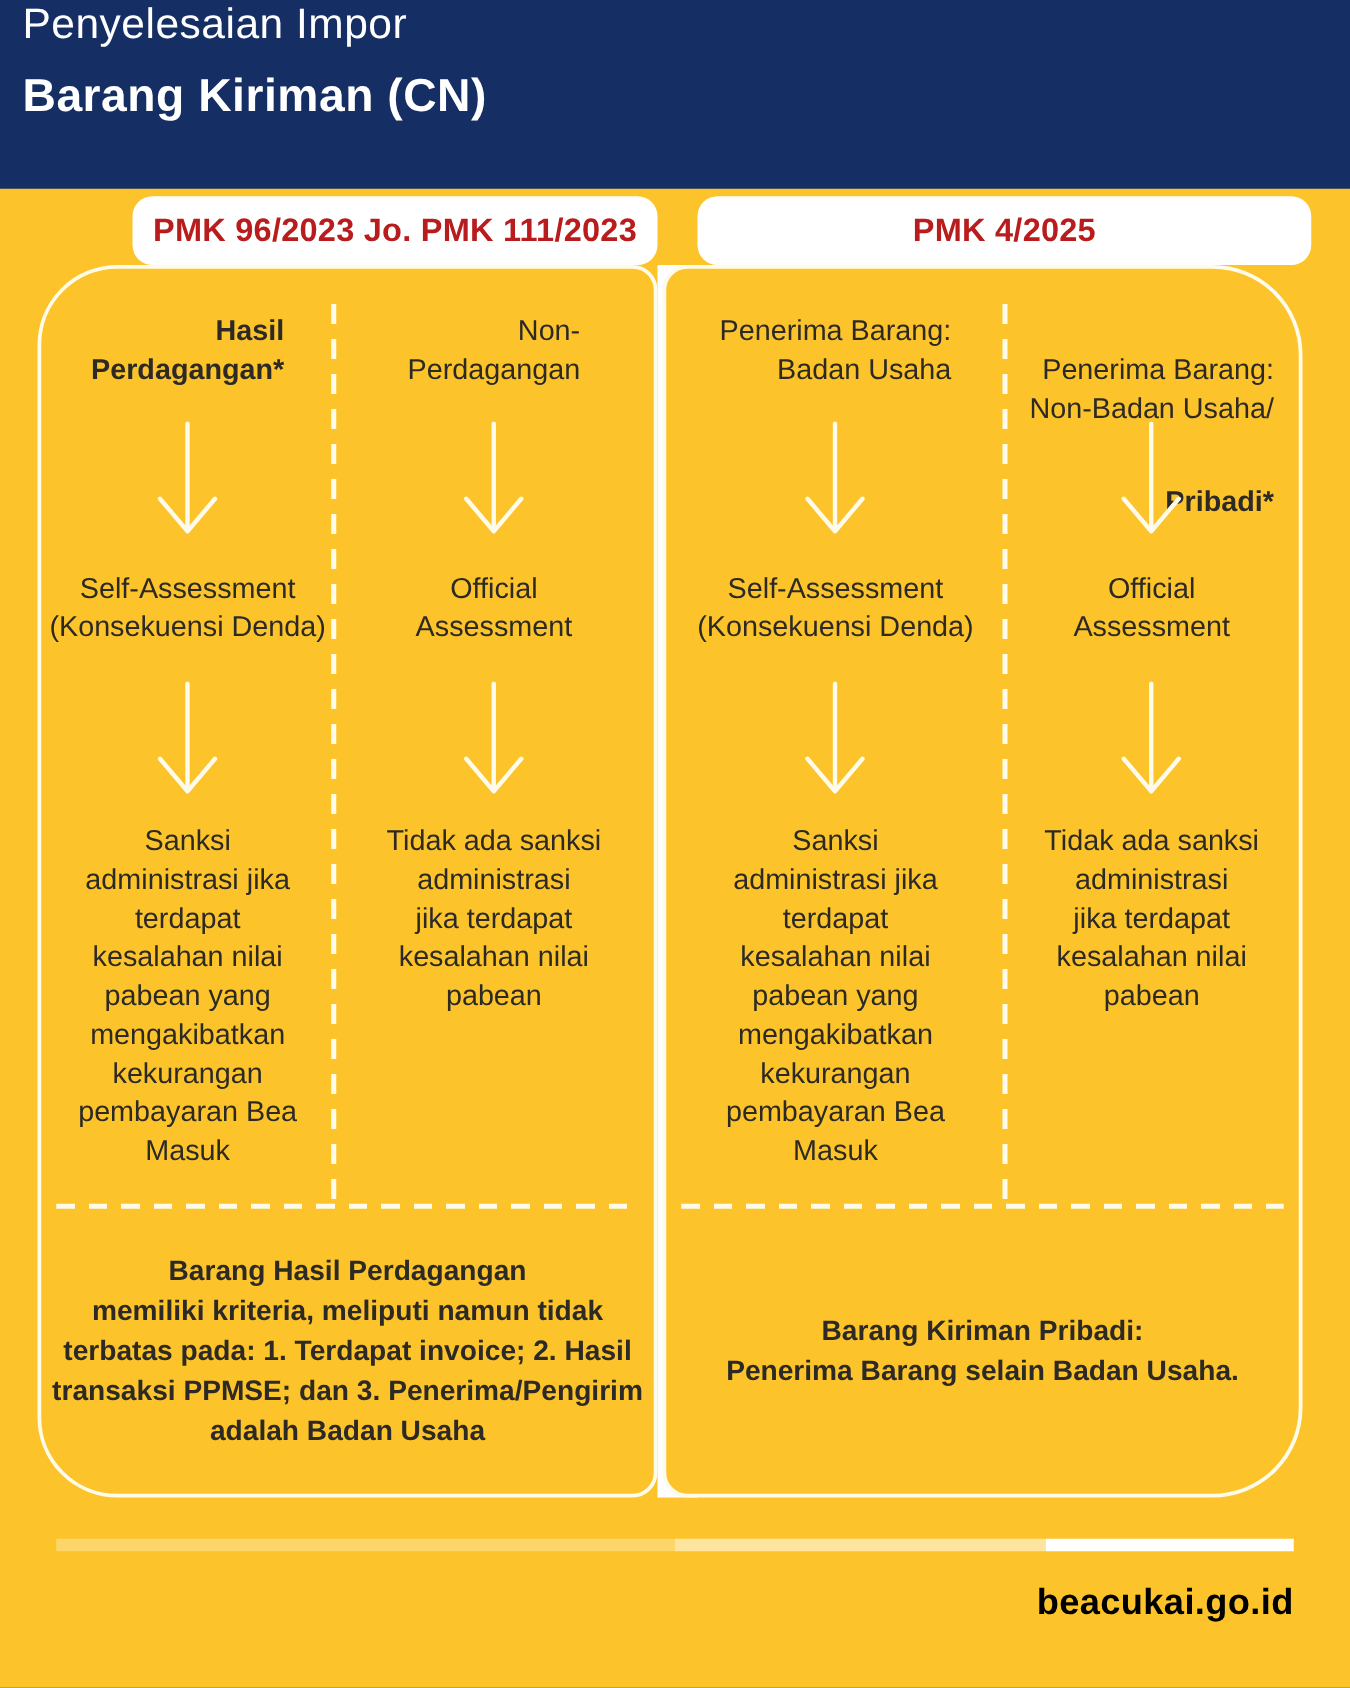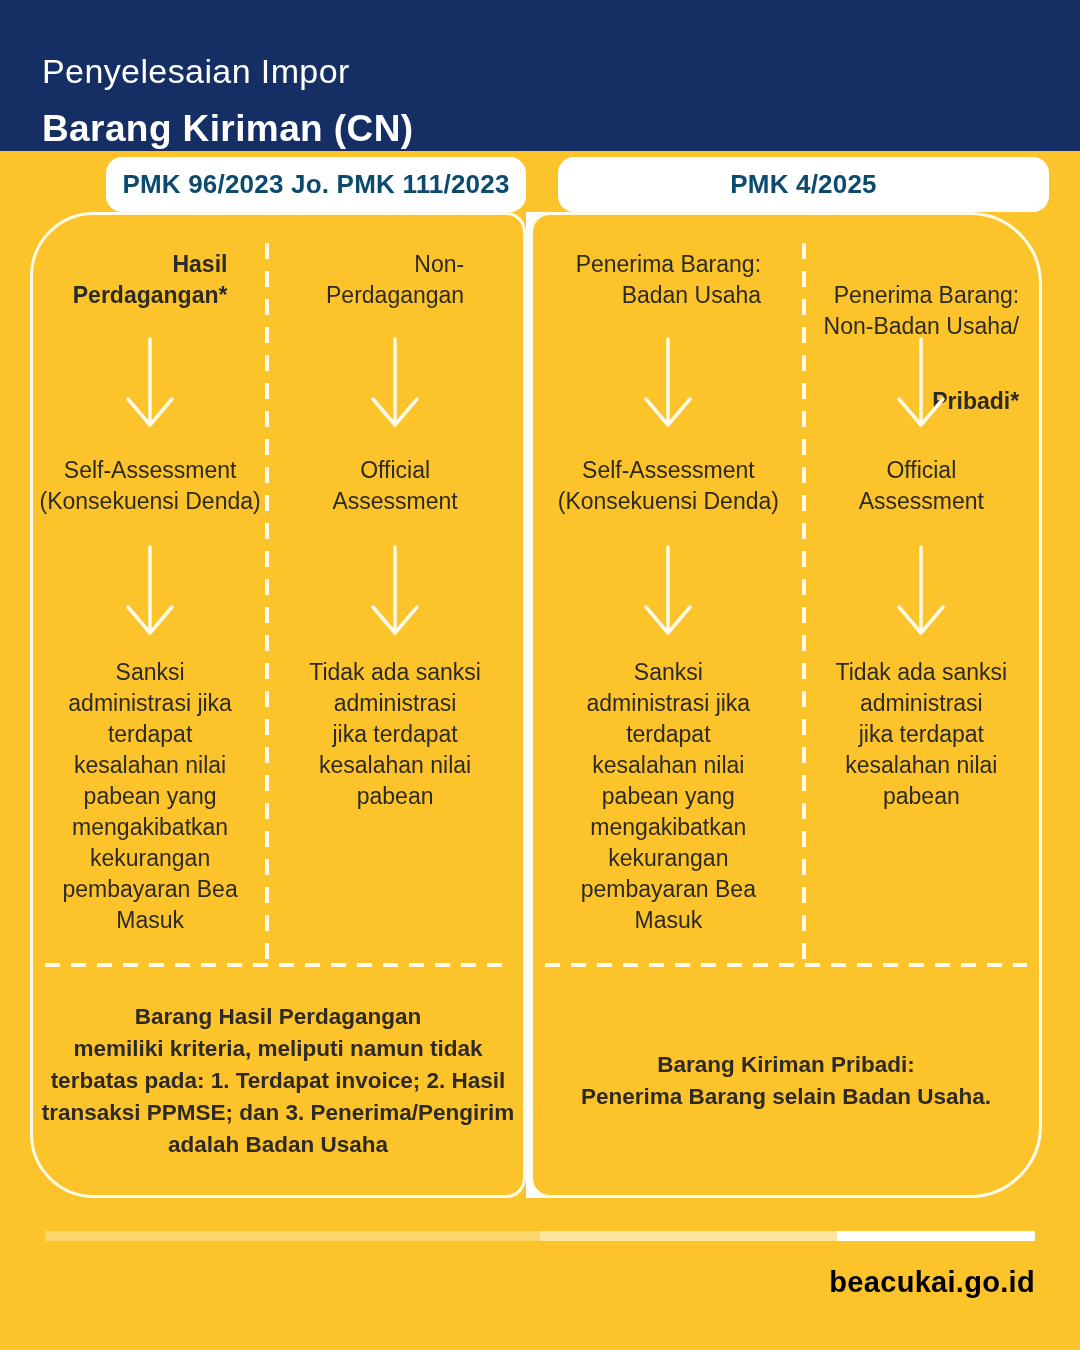--- a/index.html
+++ b/index.html
@@ -8,30 +8,30 @@
   *{margin:0;padding:0;box-sizing:border-box;}
   html,body{background:#888;}
   .canvas{
     position:relative;width:1080px;height:1350px;overflow:hidden;
     background:var(--yellow);
     font-family:"Liberation Sans", sans-serif;color:var(--ink);
   }
   
   .top-band{
     position:absolute;left:0;top:0;width:1080px;height:151px;
-    background:var(--navy);display:flex;flex-direction:column;justify-content:flex-end;
-    padding-left:42px;
+    background:var(--navy);display:flex;flex-direction:column;justify-content:flex-start;
+    padding-left:18px;
   }
   .title-1{color:#fff;font-size:34px;font-weight:500;letter-spacing:.4px;line-height:1.15;}
   .title-2{color:#fff;font-size:37px;font-weight:800;letter-spacing:.4px;line-height:1.2;margin-top:16px;}
   
   .tab{
     position:absolute;top:157px;height:55px;background:var(--white);
     border-radius:16px;display:flex;align-items:center;justify-content:center;
-    font-size:26px;font-weight:800;color:#0c4a6e;letter-spacing:.2px;
+    font-size:26px;font-weight:800;color:#b91c1c;letter-spacing:.2px;
   }
   .tab--left{left:106px;width:420px;}
   .tab--right{left:558px;width:491px;}
   
   .gap-strip{position:absolute;left:526px;top:212px;width:32px;height:986px;background:var(--white);}
   
   .panel{
     position:absolute;top:212px;height:986px;
     border:3px solid var(--cream);background:var(--yellow);
   }

